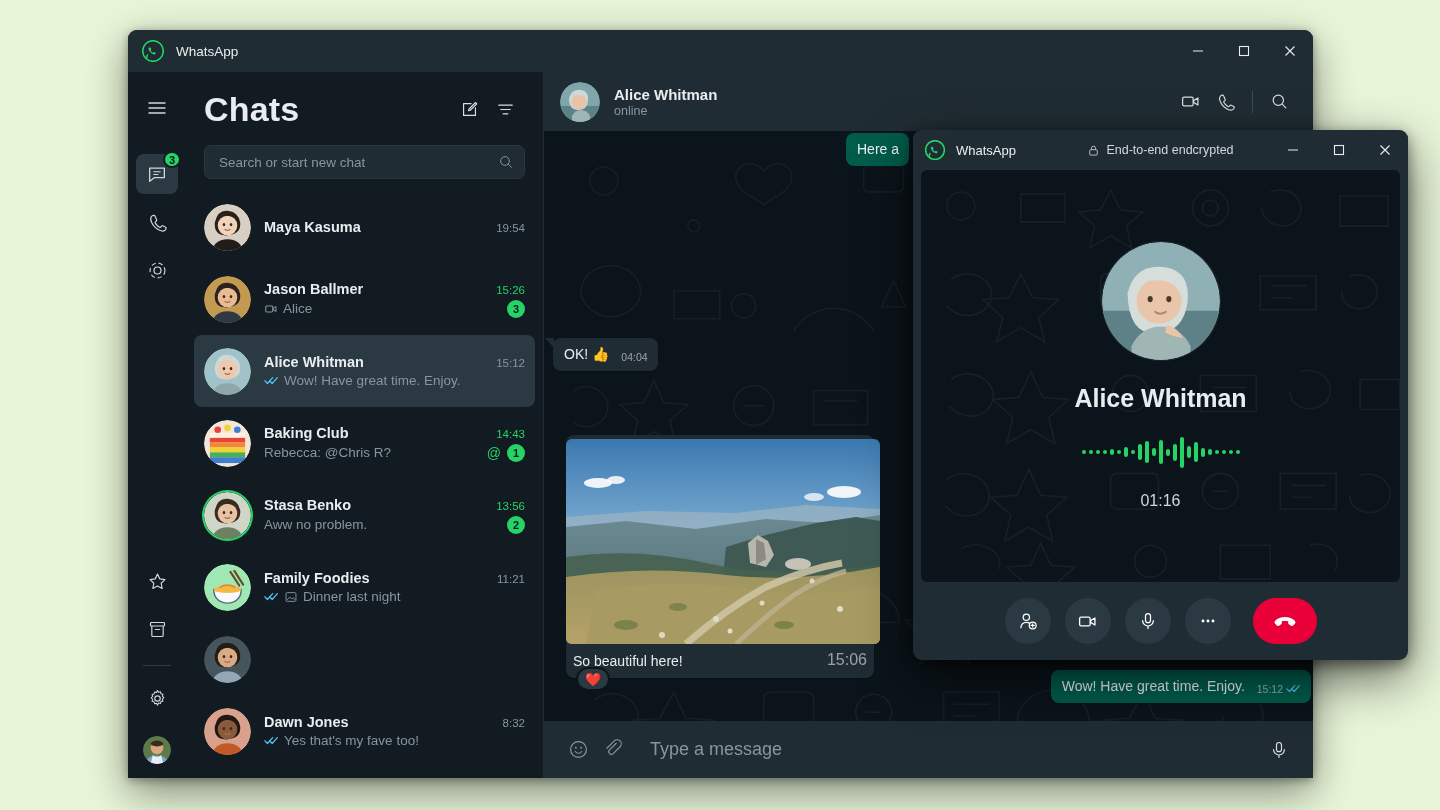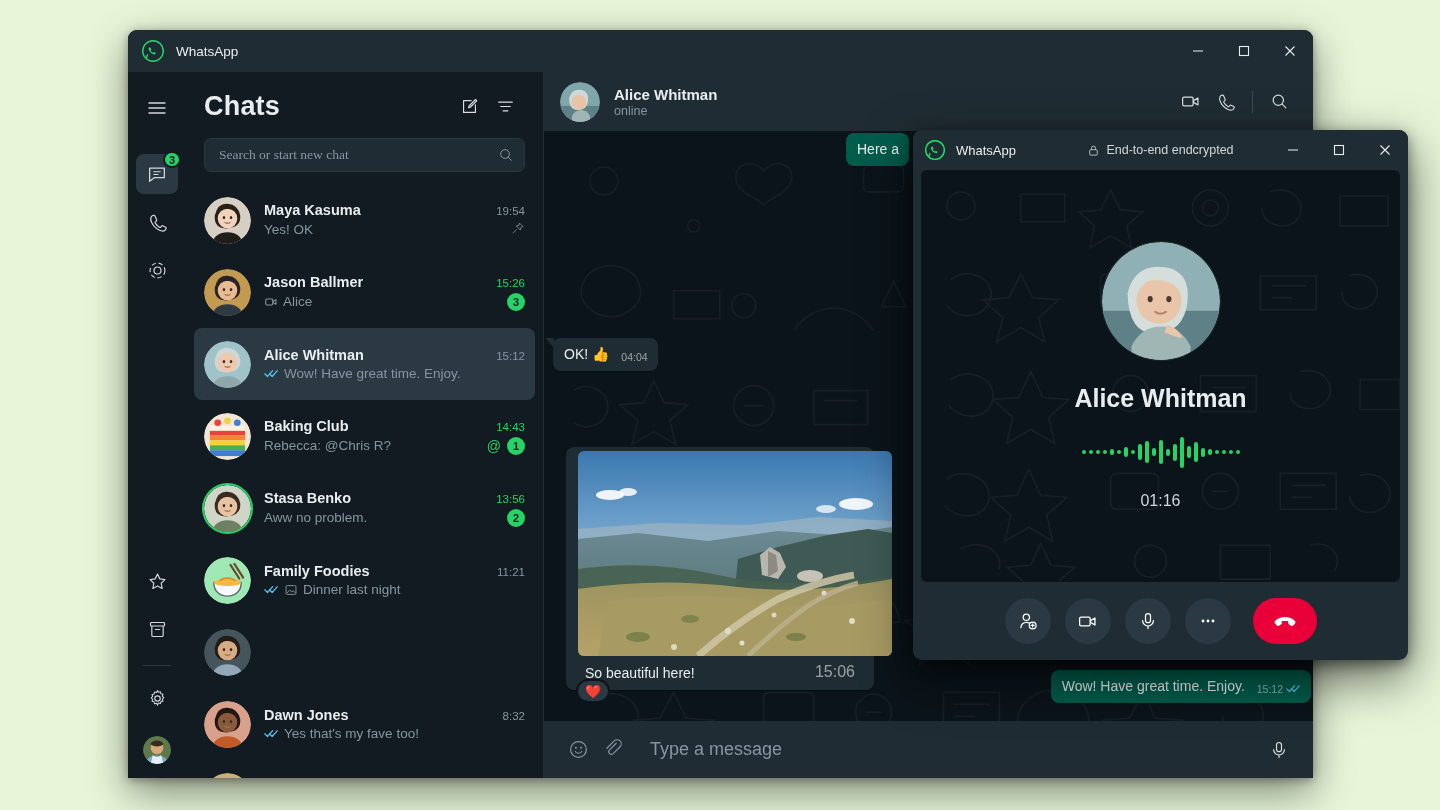--- a/index.html
+++ b/index.html
@@ -71,36 +71,36 @@
 
   
   #list-pane {
     width: 358px; flex: 0 0 358px; background: #111b21;
     display: flex; flex-direction: column;
     border-right: 1px solid #202c33;
   }
   #list-header {
     display: flex; align-items: center; padding: 18px 22px 10px 18px;
   }
-  #list-title { color: #e9edef; font-size: 27px; font-weight: bold; letter-spacing: .2px; }
+  #list-title { color: #e9edef; font-size: 34px; font-weight: bold; letter-spacing: .2px; }
   #list-header .hspace { flex: 1 1 auto; }
   .hdr-icon {
     width: 32px; height: 32px; display: flex; align-items: center; justify-content: center;
     color: #d9dee0; border-radius: 50%; margin-left: 4px;
   }
 
   #search-wrap { padding: 6px 18px 10px; }
   #search-box {
     height: 34px; background: #202c33; border-radius: 7px;
     display: flex; align-items: center; padding: 0 10px 0 14px;
     border: 1px solid #2b373f;
   }
   #search-box input {
     flex: 1 1 auto; background: transparent; border: 0; outline: 0;
-    color: #84cc16; font-size: 13.5px; font-family: Liberation Serif, serif;
+    color: #84cc16; font-size: 13.5px; font-family: Liberation Sans, sans-serif;
   }
   #search-box input::placeholder { color: #8696a0; }
 
   #chat-list { flex: 1 1 auto; overflow: hidden; padding-top: 2px; }
   .chat-row {
     display: flex; align-items: center;
     height: 72px; margin: 0 8px; padding: 0 10px;
     border-radius: 8px; cursor: pointer;
   }
   .chat-row.selected { background: #2a3942; }
@@ -163,22 +163,22 @@
     border-color: transparent #202c33 transparent transparent;
   }
   .tail-out::after {
     content: ""; position: absolute; right: -8px; top: 0;
     border-width: 0 0 10px 9px; border-style: solid;
     border-color: transparent transparent transparent #005c4b;
   }
 
   
   #photo-bubble {
-    position: absolute; left: 22px; top: 316px; width: 308px;
-    background: #202c33; border-radius: 8px; padding: 4px 12px 0;
+    position: absolute; left: 22px; top: 304px; width: 308px;
+    background: #202c33; border-radius: 8px; padding: 4px 0 0;
     box-shadow: 0 1px 1px rgba(0,0,0,.25);
   }
   #photo-img { width: 314px; height: 205px; border-radius: 6px; overflow: hidden; position: relative; display: block; }
   #photo-caption {
     display: flex; align-items: flex-end; color: #e9edef; font-size: 14px;
     padding: 7px 7px 9px 7px;
   }
   #photo-caption .cap-time { margin-left: auto; font-size: 16px; color: rgba(233,237,239,.6); }
   #reaction-chip {
     position: absolute; left: 10px; bottom: -13px;
@@ -400,31 +400,20 @@
                   <ellipse cx="27.6" cy="21" rx="1.3" ry="1.6" fill="#3a2b22"></ellipse>
                   <path d="M21.5 26q2.5 2 5 0" stroke="#a3705a" stroke-width="1.2" fill="none" stroke-linecap="round"></path>
                   <path d="M8 48q3-12 16-12t16 12z" fill="#1f1c1a"></path>
                 </g>
               </svg>
             </div>
             <div class="chat-main">
               <div class="chat-line1">
                 <span class="chat-name">Maya Kasuma</span>
                 <span class="chat-time">19:54</span>
-              </div>
-              <div class="chat-line2">
-                <span class="chat-msg">
-                  <span>Yes! OK</span>
-                </span>
-                <div class="chat-right">
-                  <span><svg width="14" height="14" viewBox="0 0 24 24" class="pin-icon">
-                      <path d="M14.5 3.5l6 6-3 1-1.5 5-7-7 5-1.5z" fill="none" stroke="currentColor" stroke-width="1.4" stroke-linejoin="round"></path>
-                      <path d="M9 15l-5 5.5" stroke="currentColor" stroke-width="1.4" stroke-linecap="round"></path>
-                    </svg></span>
-                </div>
               </div>
             </div>
           </div>
           <div class="chat-row">
             <div class="chat-av">
               <svg class="av-img" viewBox="0 0 48 48">
                 <defs>
                   <clipPath id="cl1">
                     <circle cx="24" cy="24" r="24"></circle>
                   </clipPath>

